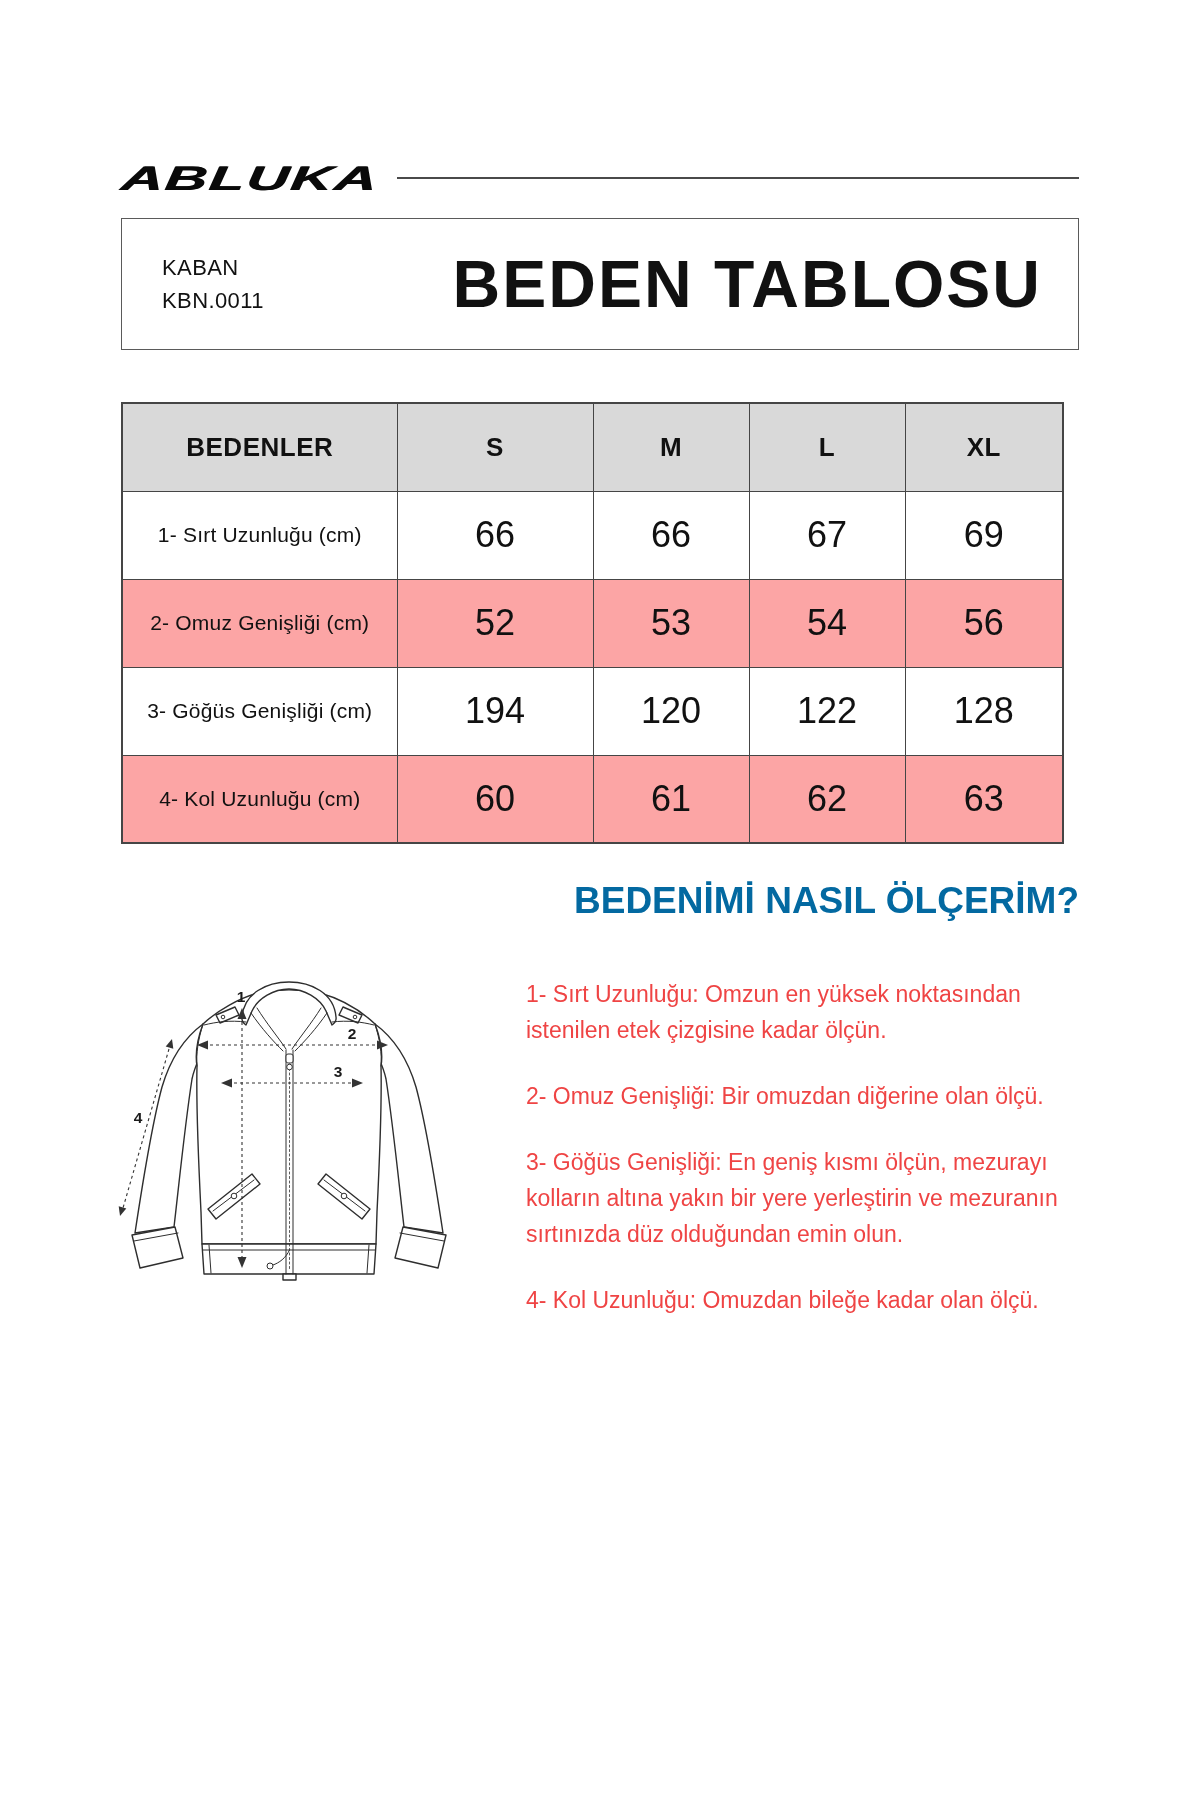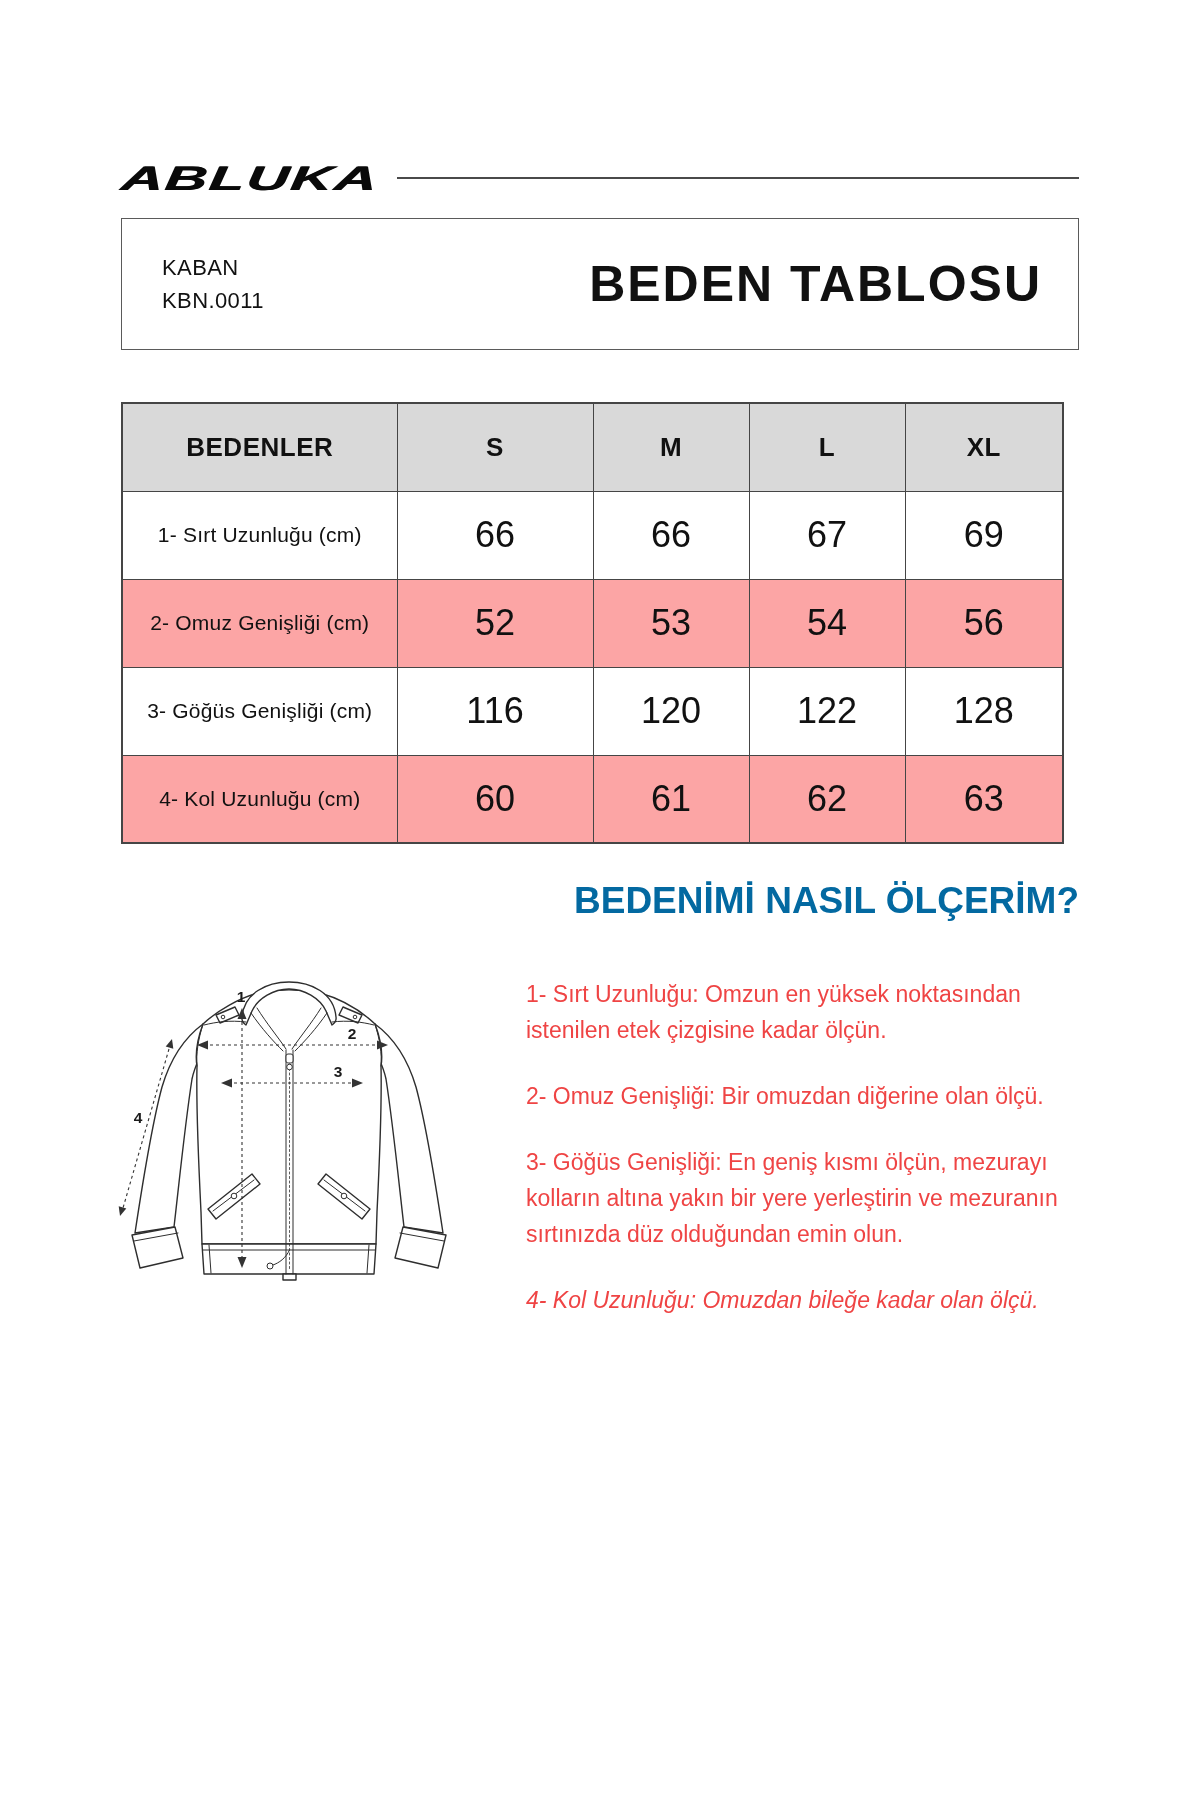--- a/index.html
+++ b/index.html
@@ -21,21 +21,21 @@
   }
   .brand-rule { flex:1; height:2px; background:#4a4a4a; margin-left:24px; }
 
   
   .title-box {
     margin-top:22px; height:132px; border:1px solid #5a5a5a;
     display:flex; align-items:center;gap:24px;
   }
   .product-info { padding-left:40px; font-size:22px; font-weight:500; line-height:33px; letter-spacing:0.4px; }
   .chart-title {
-    margin-left:auto; padding-right:36px; font-size:50px; font-weight:600;
+    margin-left:auto; padding-right:36px; font-size:66px; font-weight:600;
     letter-spacing:2px; white-space:nowrap;
   }
 
   
   table.size-table {
     margin-top:52px; width:941px; border-collapse:collapse; table-layout:fixed;
     border:2px solid #454545;
   }
   .size-table th, .size-table td {
     border:1px solid #454545; height:88px; text-align:center; vertical-align:middle;
@@ -45,21 +45,21 @@
   .size-table tbody tr.stripe td { background:#fca5a5; }
   .size-table td.row-label { font-size:21px; font-weight:500; letter-spacing:0.2px; }
   .size-table td.val { font-size:36px; font-weight:400; }
 
   
   .howto-heading { margin-top:36px; font-size:37px; font-weight:700; letter-spacing:0; color:#0369a1;text-align:right; }
   .measure-row { display:flex; align-items:flex-start; margin-top:40px; }
   .jacket-fig { flex:0 0 auto; margin-left:-41px; width:400px; height:350px; }
   .instructions { width:590px; margin-left:46px; padding-top:14px; font-size:23px; line-height:36px; color:#ef4444; }
   .instructions p { margin:0 0 30px 0; }
-  .instructions p:last-child { margin-bottom:0;font-style:italic; }
+  .instructions p:last-child { margin-bottom:0; }
 
   svg text { font-family:"Liberation Sans", sans-serif; }
 </style>
 </head>
 <body>
 
 <div class="page">
   <div class="content">
 
     <header class="brand-row">
@@ -104,21 +104,21 @@
         </tr>
         <tr class="stripe">
           <td class="row-label">2- Omuz Genişliği (cm)</td>
           <td class="val">52</td>
           <td class="val">53</td>
           <td class="val">54</td>
           <td class="val">56</td>
         </tr>
         <tr>
           <td class="row-label">3- Göğüs Genişliği (cm)</td>
-          <td class="val">116</td>
+          <td class="val">194</td>
           <td class="val">120</td>
           <td class="val">122</td>
           <td class="val">128</td>
         </tr>
         <tr class="stripe">
           <td class="row-label">4- Kol Uzunluğu (cm)</td>
           <td class="val">60</td>
           <td class="val">61</td>
           <td class="val">62</td>
           <td class="val">63</td>

